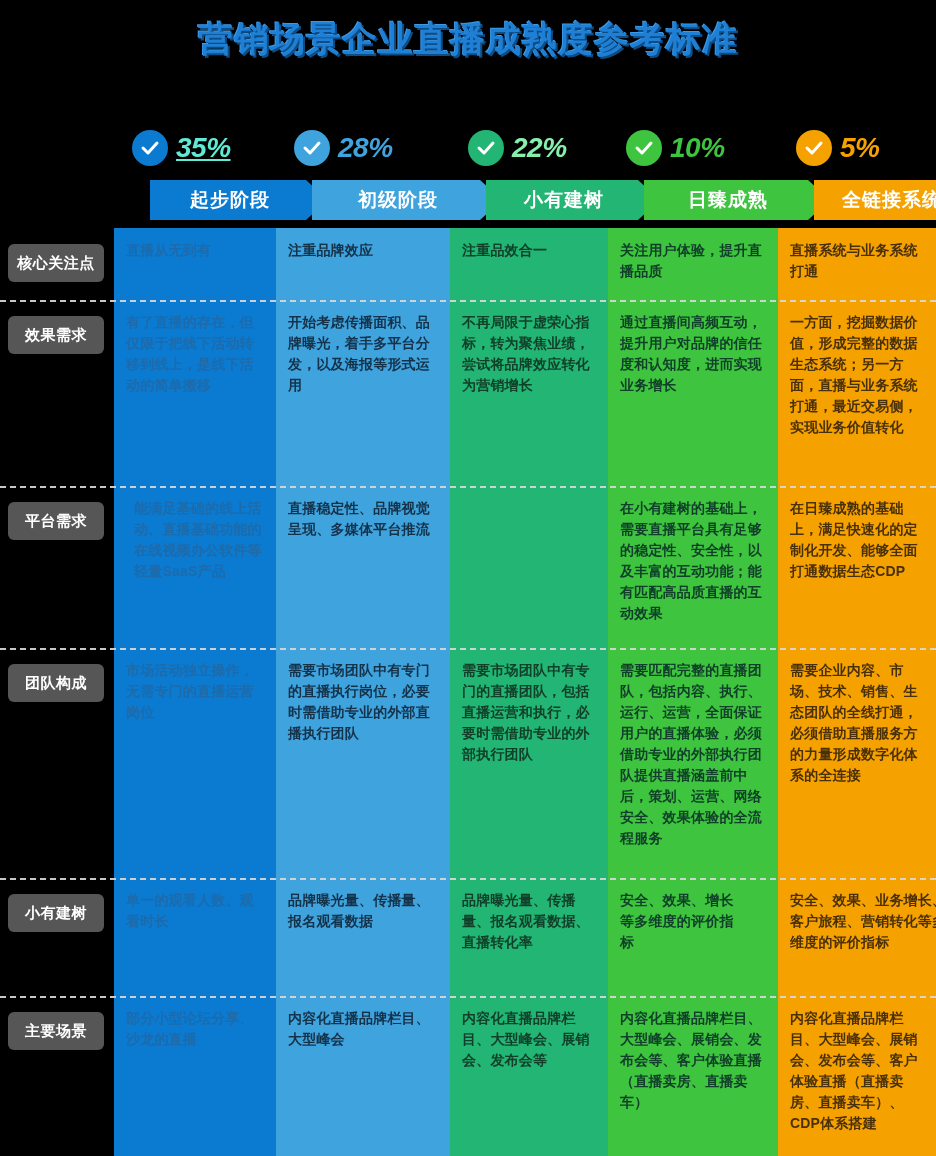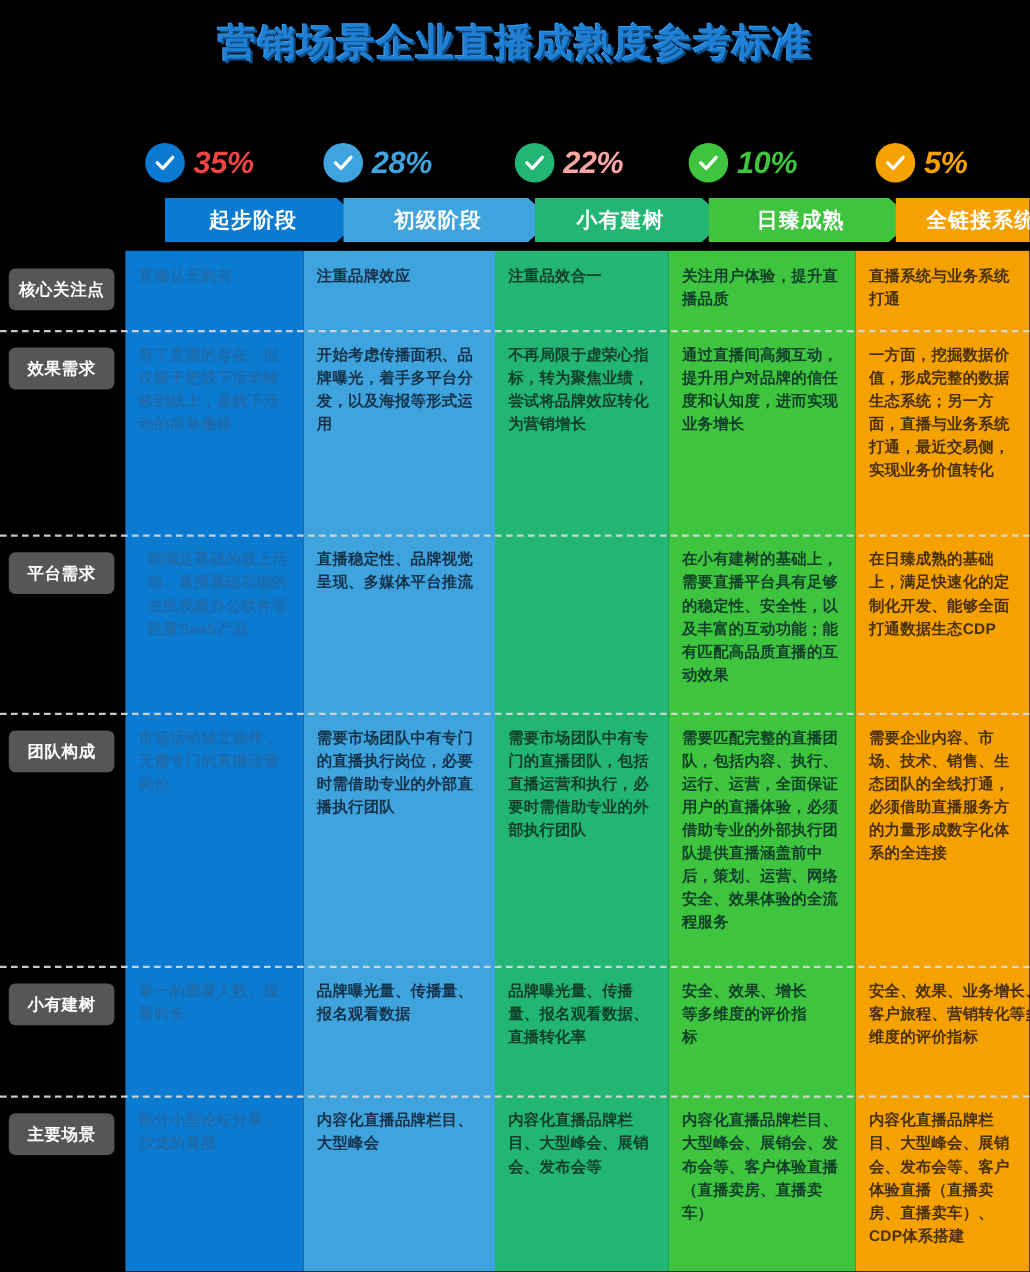--- a/index.html
+++ b/index.html
@@ -147,37 +147,37 @@
 
   <div class="title">营销场景企业直播成熟度参考标准</div>
 
   <div class="pct-row" id="pct-row">
       <div class="pct-item" style="left: 18px;">
         <div class="check-circle" style="background: rgb(11, 122, 209);">
           <svg width="22" height="22" viewBox="0 0 22 22">
             <polyline points="4,11 9,16 18,6" fill="none" stroke="#ffffff" stroke-width="3" stroke-linecap="round" stroke-linejoin="round"></polyline>
           </svg>
         </div>
-        <div class="pct-text" style="color: #ef4444;">35%</div>
+        <div class="pct-text" style="color: #5eead4; text-decoration: underline;">35%</div>
       </div>
       <div class="pct-item" style="left: 180px;">
         <div class="check-circle" style="background: rgb(63, 163, 221);">
           <svg width="22" height="22" viewBox="0 0 22 22">
             <polyline points="4,11 9,16 18,6" fill="none" stroke="#ffffff" stroke-width="3" stroke-linecap="round" stroke-linejoin="round"></polyline>
           </svg>
         </div>
         <div class="pct-text" style="color: rgb(63, 163, 221);">28%</div>
       </div>
       <div class="pct-item" style="left: 354px;">
         <div class="check-circle" style="background: rgb(34, 181, 115);">
           <svg width="22" height="22" viewBox="0 0 22 22">
             <polyline points="4,11 9,16 18,6" fill="none" stroke="#ffffff" stroke-width="3" stroke-linecap="round" stroke-linejoin="round"></polyline>
           </svg>
         </div>
-        <div class="pct-text" style="color: #fca5a5;">22%</div>
+        <div class="pct-text" style="color: #86efac;">22%</div>
       </div>
       <div class="pct-item" style="left: 512px;">
         <div class="check-circle" style="background: rgb(62, 196, 62);">
           <svg width="22" height="22" viewBox="0 0 22 22">
             <polyline points="4,11 9,16 18,6" fill="none" stroke="#ffffff" stroke-width="3" stroke-linecap="round" stroke-linejoin="round"></polyline>
           </svg>
         </div>
         <div class="pct-text" style="color: rgb(62, 196, 62);">10%</div>
       </div>
       <div class="pct-item" style="left: 682px;">

